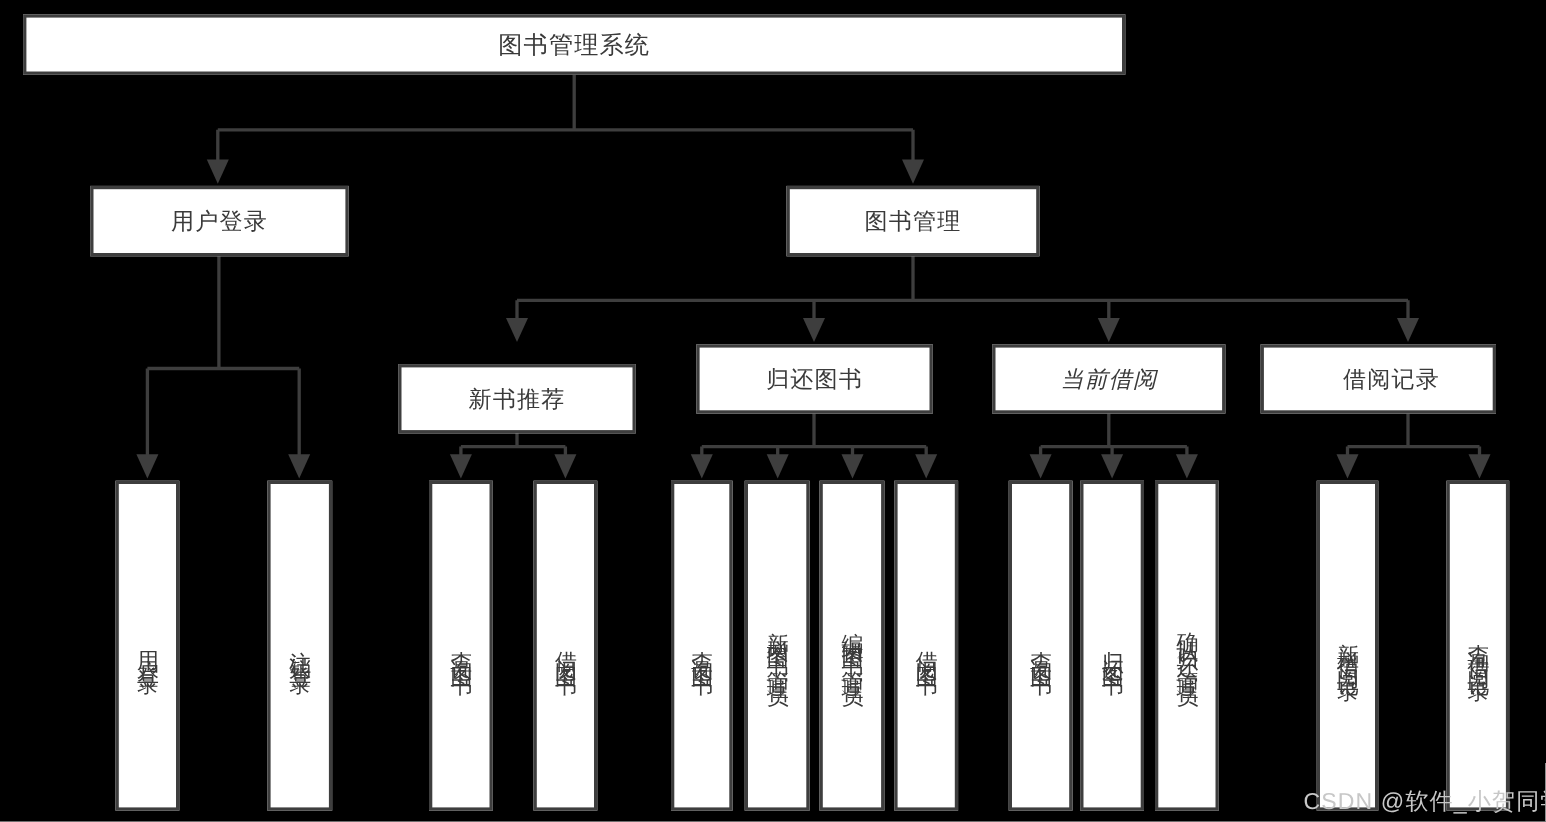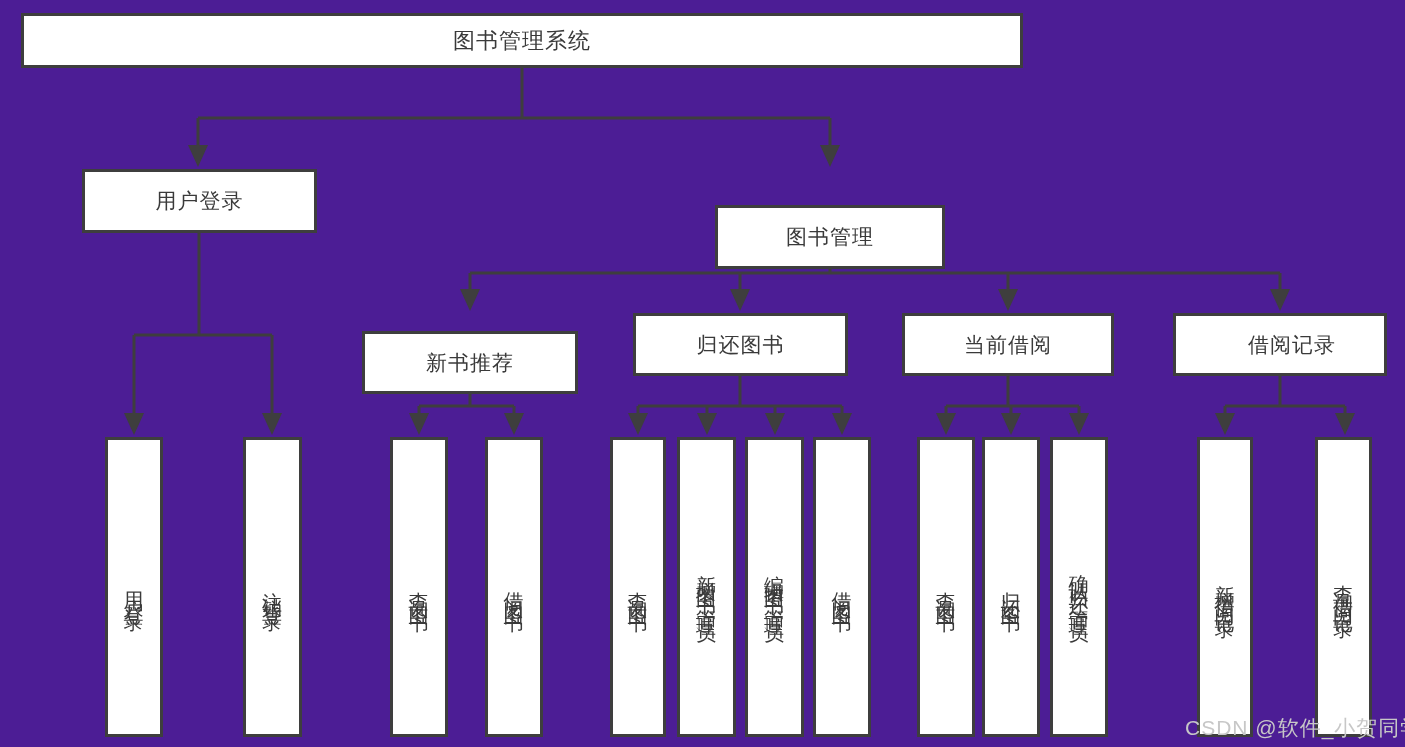--- a/index.html
+++ b/index.html
@@ -1,19 +1,19 @@
 <!DOCTYPE html>
 <html><head>
 <meta charset="utf-8">
 <style>
   html,body{margin:0;padding:0;background:#ffffff;}
   .canvas{
     position:relative;
     width:1405px;height:747px;
-    background:#4c1d95;
+    background:#000000;
     font-family:"Liberation Sans","DejaVu Sans",sans-serif;
     overflow:hidden;
   }
   .connectors{position:absolute;left:0;top:0;width:1405px;height:747px;}
   .node{
     position:absolute;
     box-sizing:border-box;
     border:3px solid #3e3e3e;
     background:#ffffff;
     display:flex;align-items:center;justify-content:center;
@@ -89,26 +89,26 @@
       <polygon points="1079,435 1069,413 1089,413"></polygon>
 
       <polygon points="1225,435 1215,413 1235,413"></polygon>
       <polygon points="1345,435 1335,413 1355,413"></polygon>
     </g>
   </svg>
 
   <div class="node hnode root" style="left:21px;top:13px;width:1002px;">图书管理系统</div>
 
   <div class="node hnode lvl2" style="left:82px;top:169px;width:235px;">用户登录</div>
-  <div class="node hnode lvl2" style="left:715px;top:169px;width:230px;margin-top:36px;">图书管理</div>
+  <div class="node hnode lvl2" style="left:715px;top:169px;width:230px;">图书管理</div>
 
   <div class="node hnode lvl3" style="left:362px;top:331px;width:216px;">新书推荐</div>
   <div class="node hnode lvl3" style="left:633px;top:313px;width:215px;">归还图书</div>
-  <div class="node hnode lvl3" style="left:902px;top:313px;width:212px;">当前借阅</div>
-  <div class="node hnode lvl3" style="left:1173px;top:313px;width:214px;padding-left:24px;">借阅记录</div>
+  <div class="node hnode lvl3" style="left:902px;top:313px;width:212px;font-style:italic;">当前借阅</div>
+  <div class="node hnode lvl3" style="left:1146px;top:313px;width:214px;padding-left:24px;">借阅记录</div>
 
   <div class="node vnode" style="left:105px;width:58px;">用户登录</div>
   <div class="node vnode" style="left:243px;width:59px;">注销登录</div>
 
   <div class="node vnode" style="left:390px;width:58px;">查询图书</div>
   <div class="node vnode" style="left:485px;width:58px;">借阅图书</div>
 
   <div class="node vnode" style="left:610px;width:56px;">查询图书</div>
   <div class="node vnode" style="left:677px;width:59px;">新增图书（管理员）</div>
   <div class="node vnode" style="left:745px;width:59px;">编辑图书（管理员）</div>

